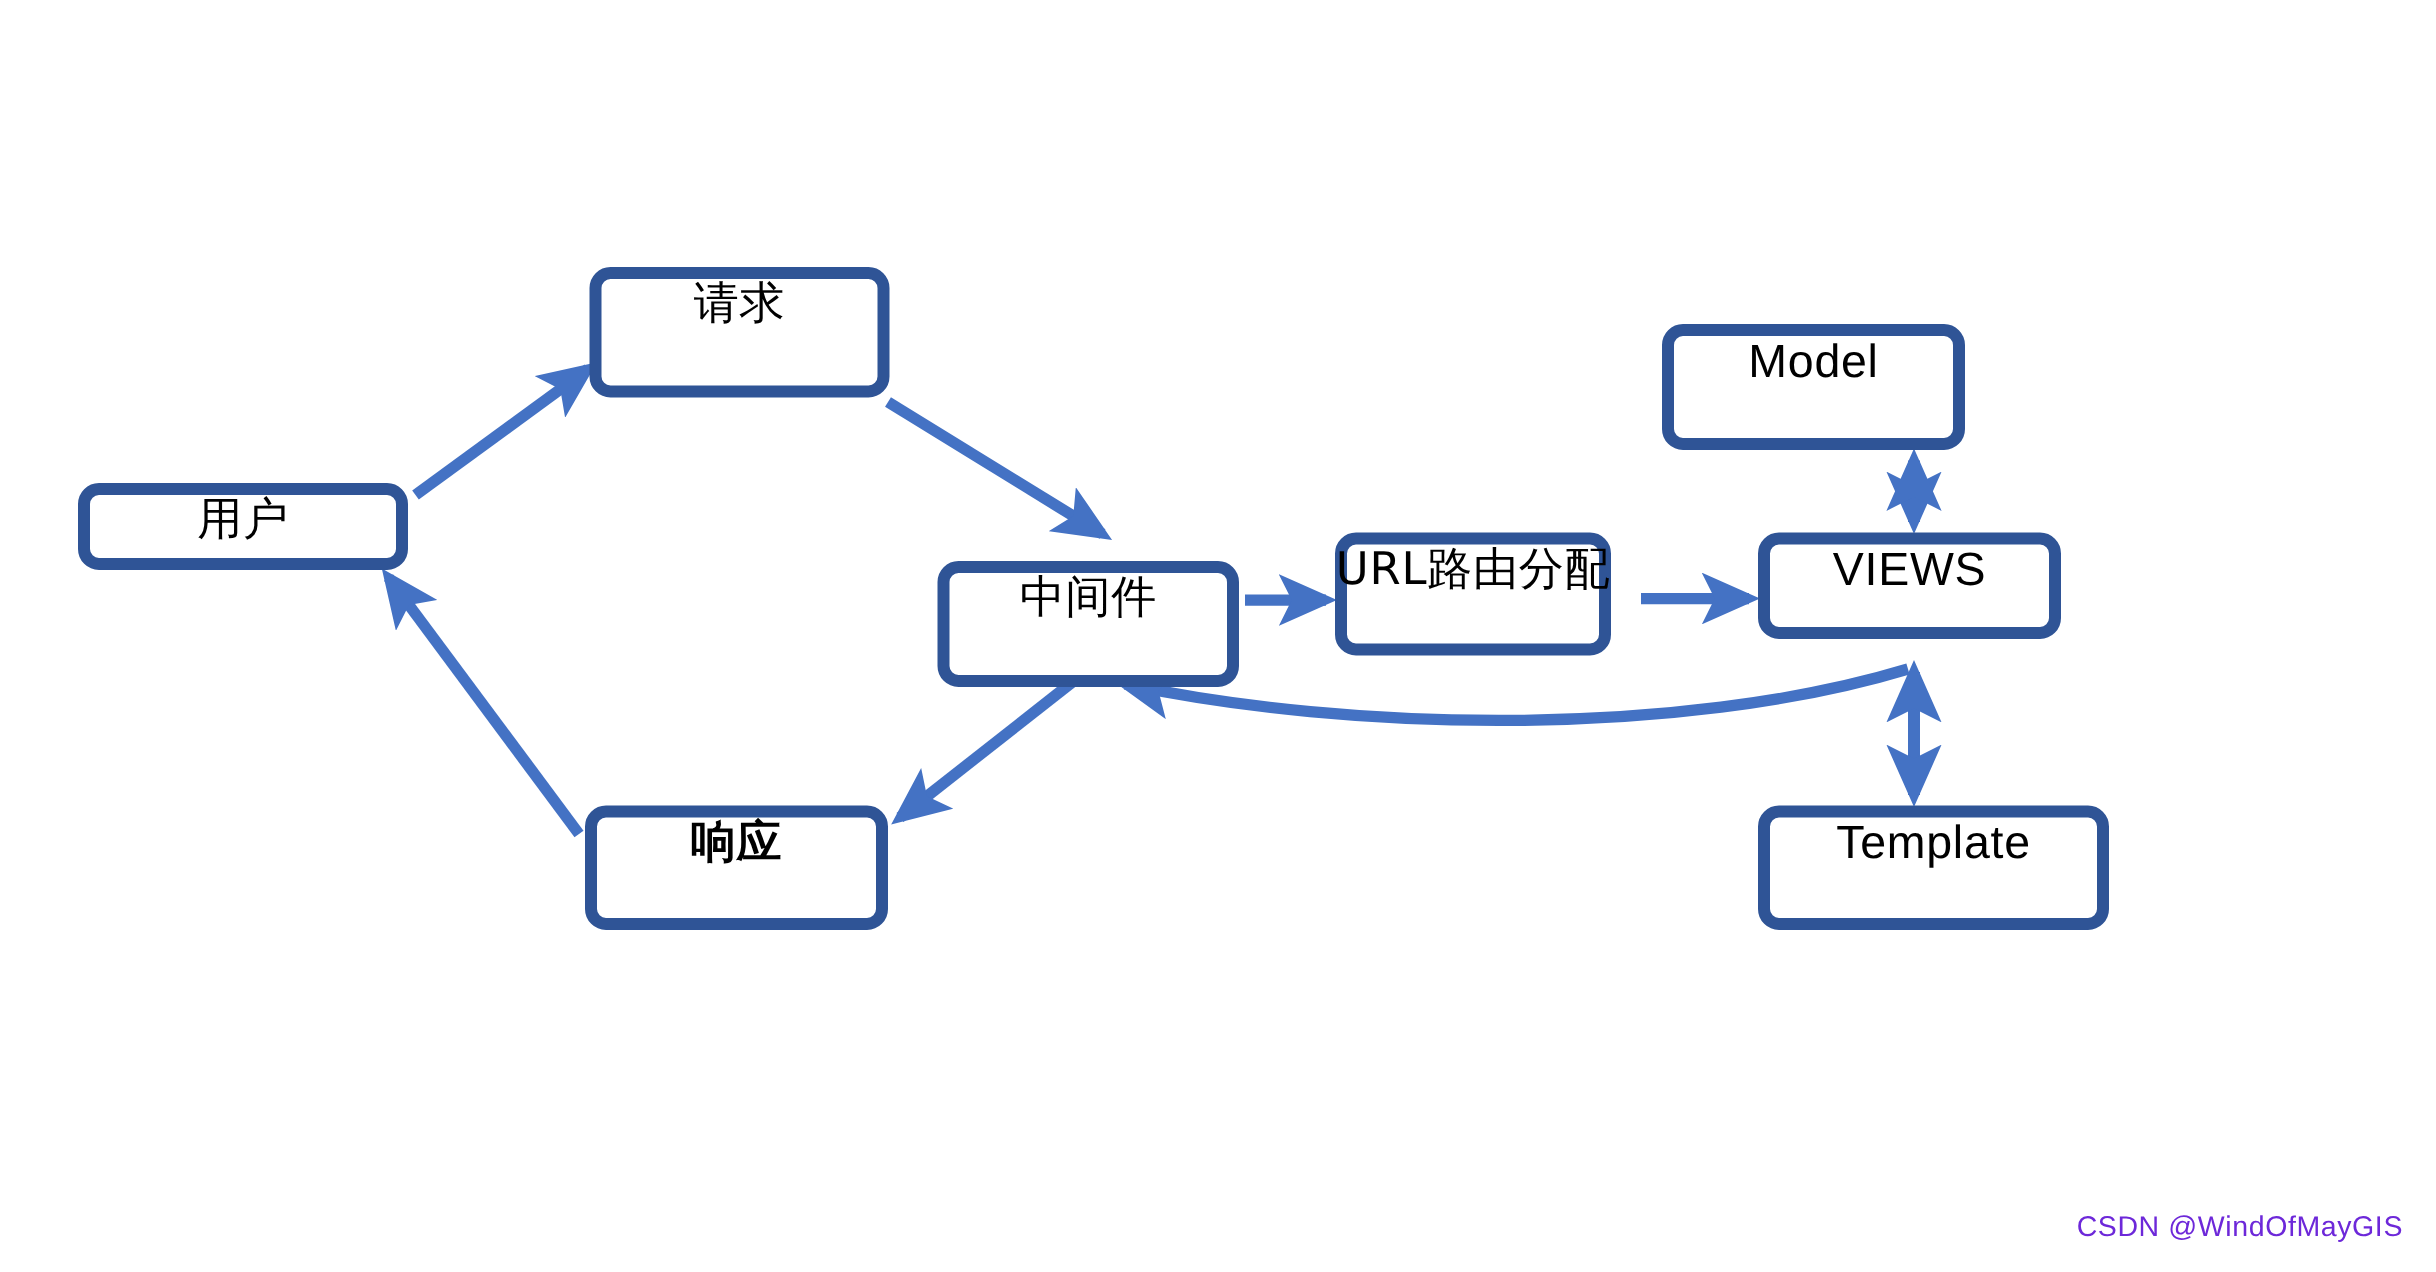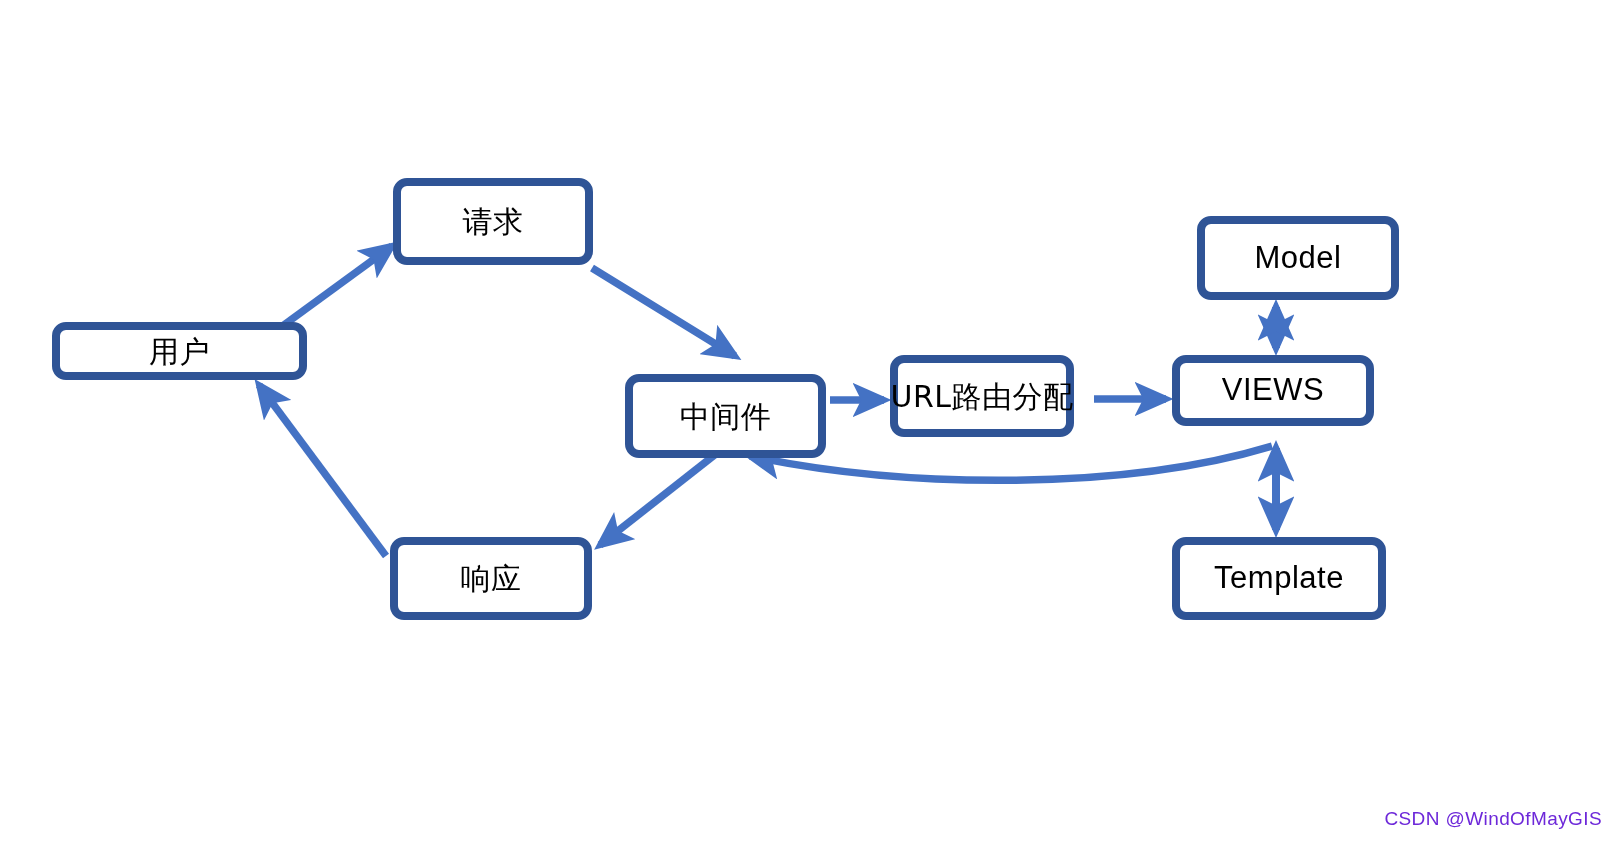--- a/index.html
+++ b/index.html
@@ -25,21 +25,20 @@
     height: 848px;
     pointer-events: none;
   }
   .node {
     position: absolute;
     box-sizing: border-box;
     background: #ffffff;
     border: 8px solid #2F5496;
     border-radius: 14px;
     display: flex;
-    align-items: center;
     justify-content: center;
     z-index: 2;
   }
   .node-label {
     color: #000000;
     font-size: 31px;
     line-height: 1.1;
     white-space: nowrap;
     letter-spacing: 0.5px;
   }
@@ -85,47 +84,47 @@
 
     <line x1="1276" y1="448" x2="1276" y2="530" stroke="#4472C4" stroke-width="8" marker-end="url(#ah)" marker-start="url(#ah-start)"></line>
 
     <path d="M 1272 446 C 1120 492, 900 488, 750 456" fill="none" stroke="#4472C4" stroke-width="7.5" marker-end="url(#ah)"></path>
 
     <line x1="726" y1="446" x2="600" y2="545" stroke="#4472C4" stroke-width="7.5" marker-end="url(#ah)"></line>
 
     <line x1="386" y1="556" x2="259" y2="385" stroke="#4472C4" stroke-width="7.5" marker-end="url(#ah)"></line>
   </svg>
 
-  <div class="node" style="left:52px; top:322px; width:255px; height:58px;">
+  <div class="node" style="left:52px; top:322px; width:220px; height:58px;">
     <span class="node-label cjk">用户</span>
   </div>
 
   <div class="node" style="left:393px; top:178px; width:200px; height:87px;">
     <span class="node-label cjk">请求</span>
   </div>
 
   <div class="node" style="left:625px; top:358px; width:201px; height:84px;margin-top:16px;">
     <span class="node-label cjk">中间件</span>
   </div>
 
-  <div class="node" style="left:390px; top:537px; width:202px; height:83px;">
+  <div class="node" style="left:390px; top:537px; width:202px; height:83px;font-weight:bold;">
     <span class="node-label cjk">响应</span>
   </div>
 
   <div class="node" style="left:890px; top:355px; width:184px; height:82px;">
     <span class="node-label cjk">URL路由分配</span>
   </div>
 
   <div class="node" style="left:1172px; top:355px; width:202px; height:71px;">
     <span class="node-label">VIEWS</span>
   </div>
 
-  <div class="node" style="left:1197px; top:216px; width:202px; height:84px;">
+  <div class="node" style="left:1108px; top:216px; width:202px; height:84px;">
     <span class="node-label">Model</span>
   </div>
 
-  <div class="node" style="left:1172px; top:537px; width:214px; height:83px;">
+  <div class="node" style="left:1172px; top:537px; width:234px; height:83px;">
     <span class="node-label">Template</span>
   </div>
 
   <div class="watermark">CSDN @WindOfMayGIS</div>
 
 </div>
 
 </body></html>

